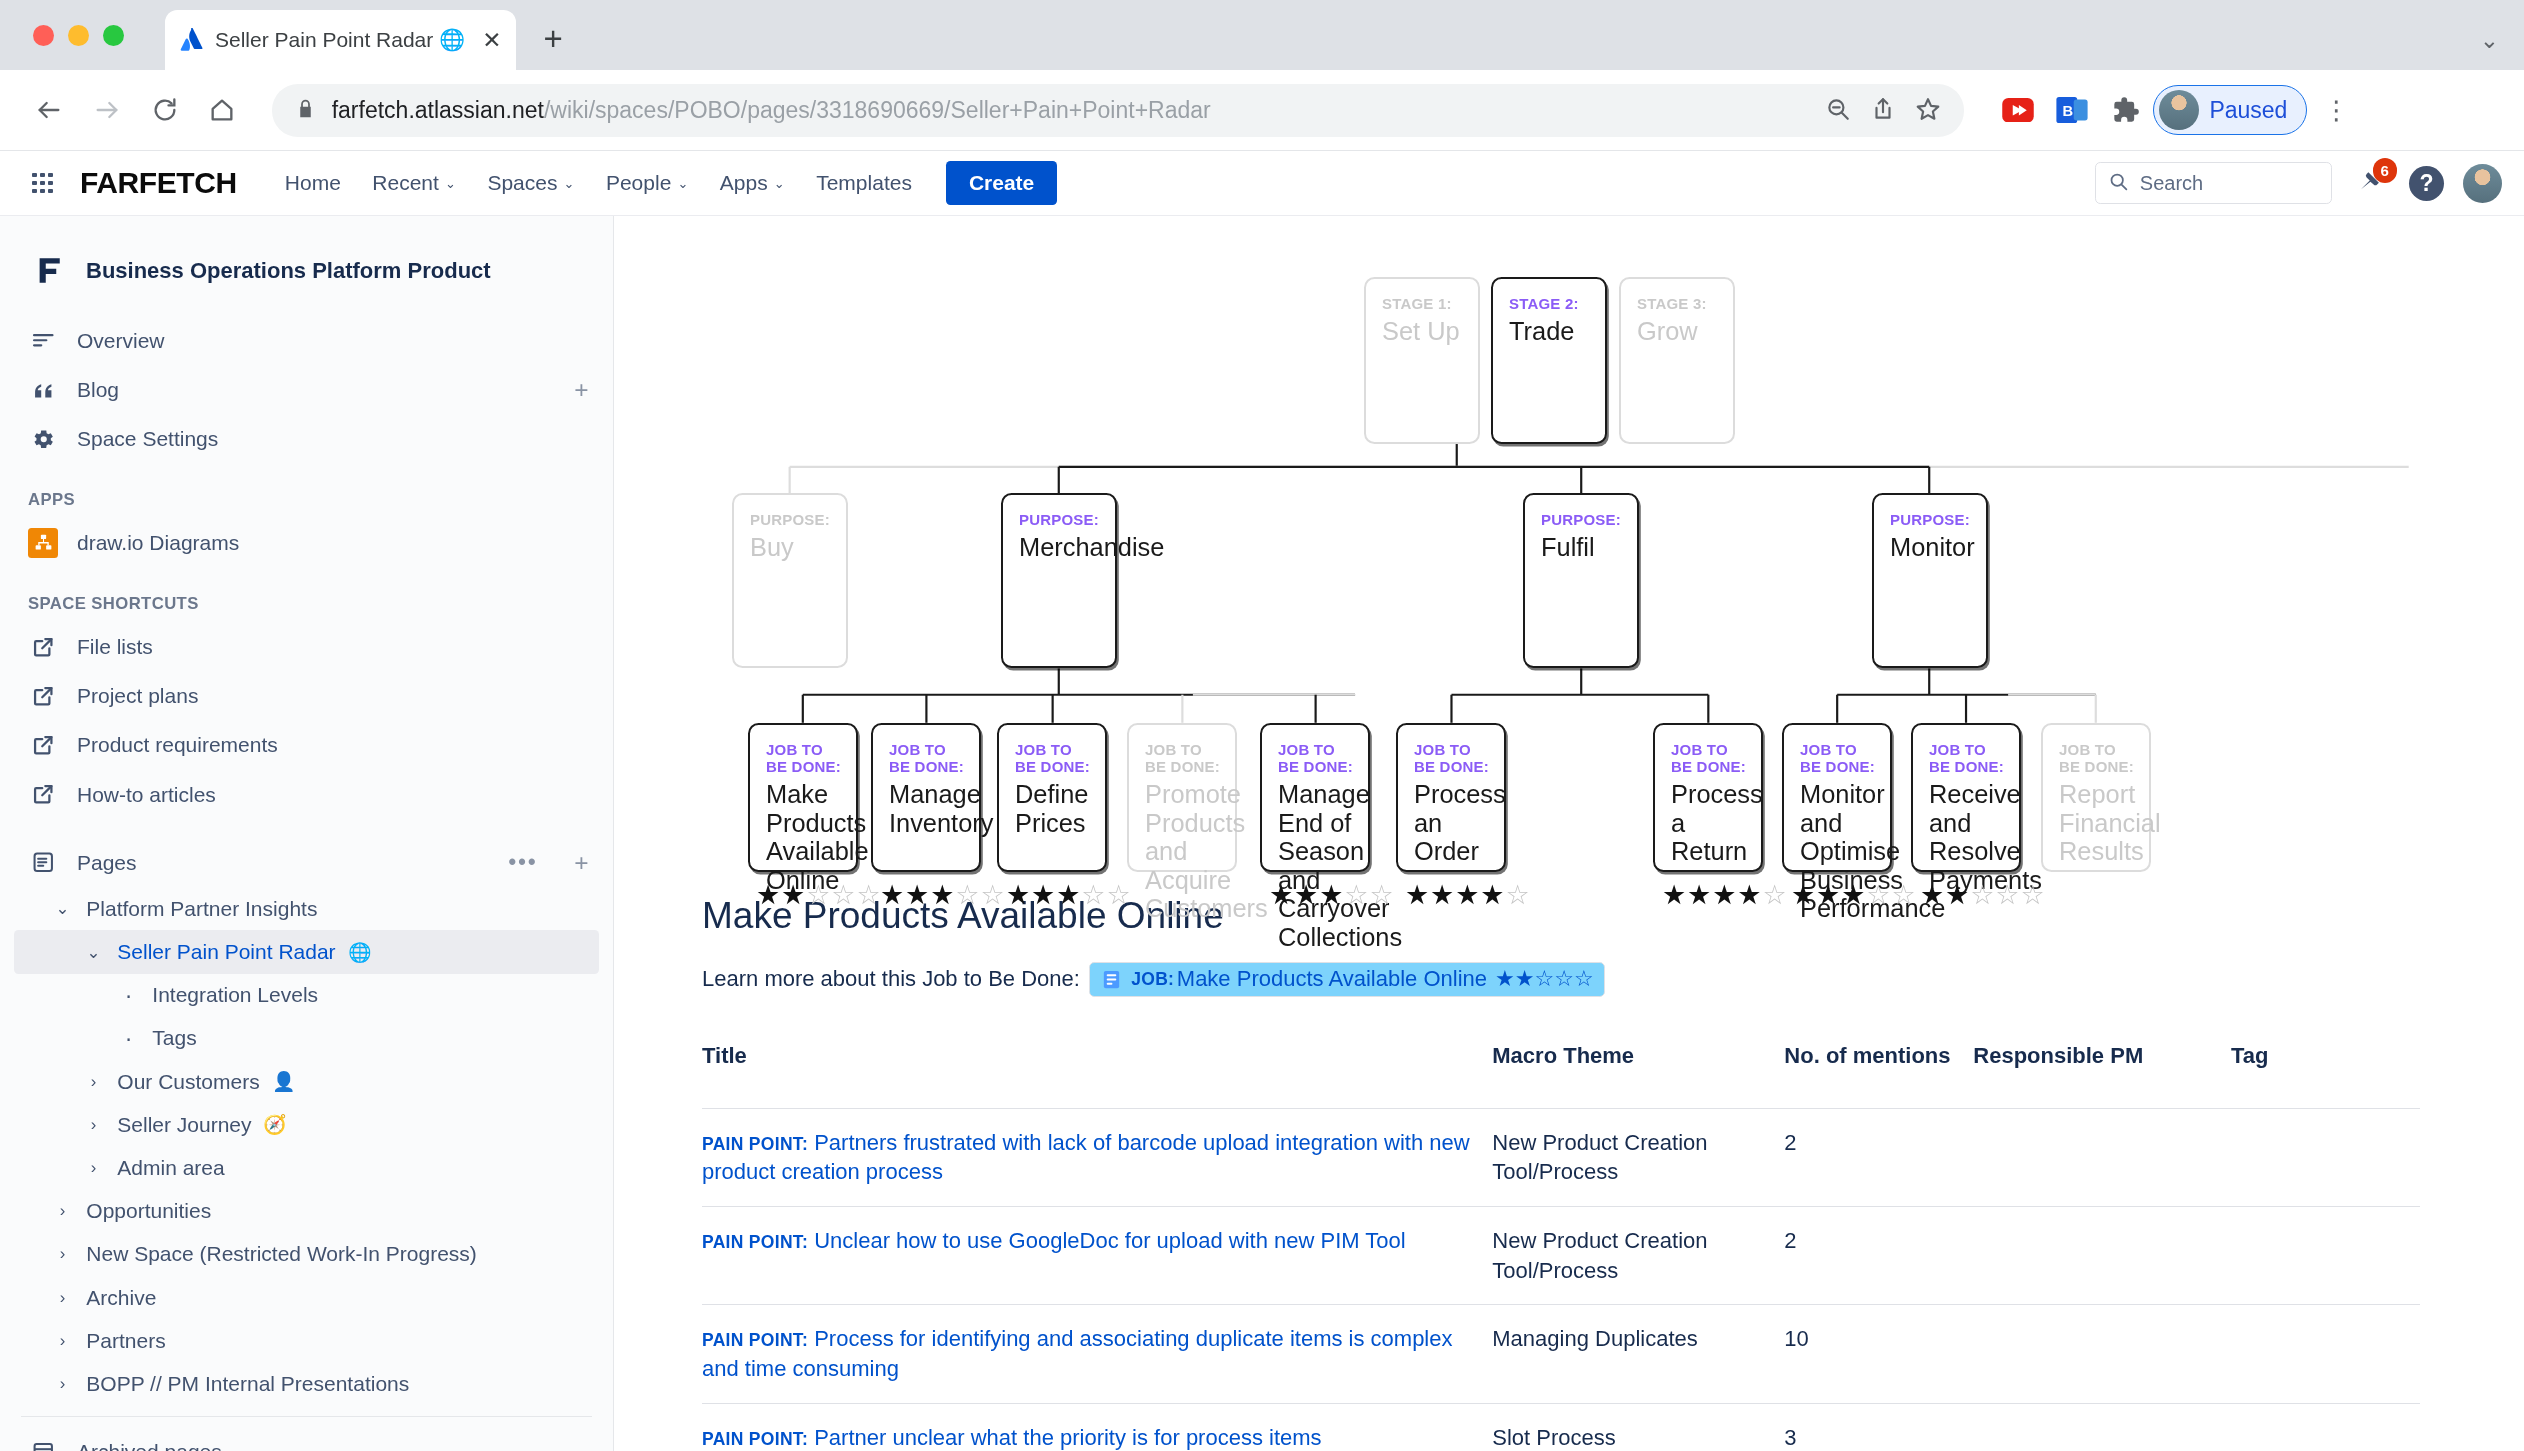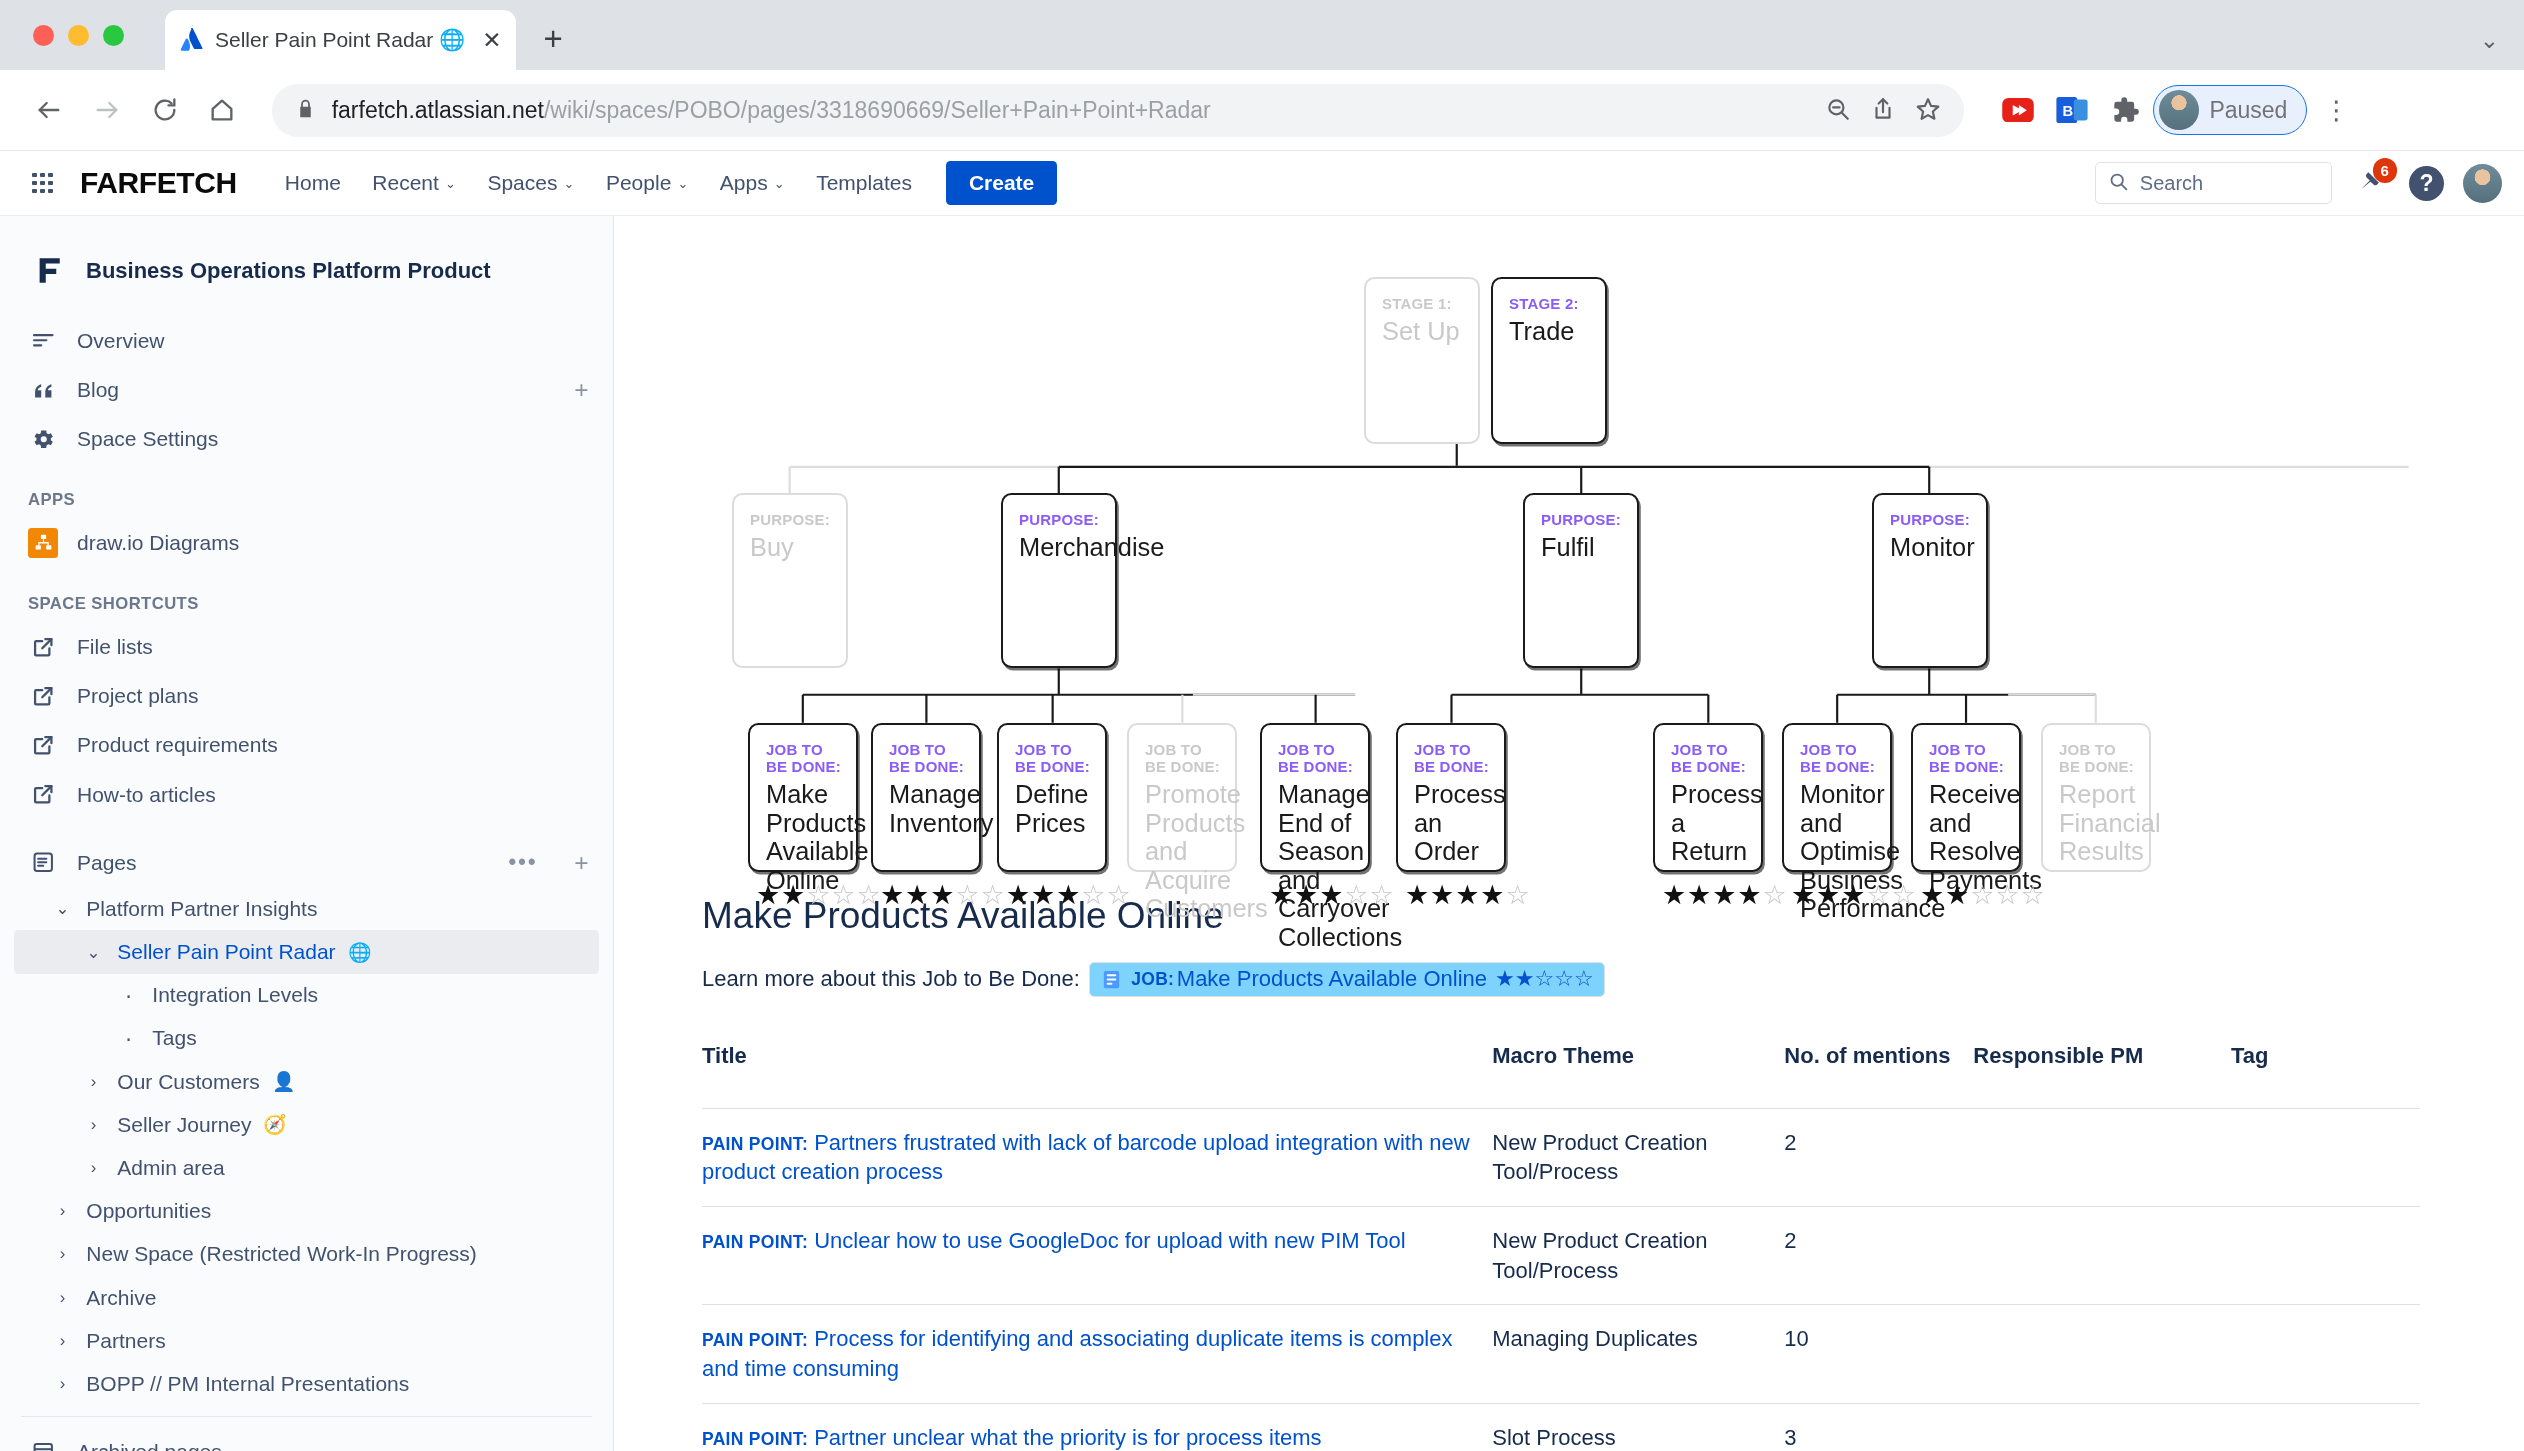--- a/index.html
+++ b/index.html
@@ -58,21 +58,21 @@
   .profile-pill {
     display: flex; align-items: center; gap: 10.5px; border: 1.8px solid #1a73e8;
     border-radius: 26px; padding: 4.4px 19px 4.4px 5.3px; background: #e8f0fe; cursor: pointer;
   }
   .profile-av {
     width: 40px; height: 40px; border-radius: 50%;
     background: radial-gradient(circle at 50% 32%, #e8c39e 0 22%, transparent 23%),
                 linear-gradient(#6e8c9a, #56707d);
     background-color: #9fb3bd; overflow: hidden;
   }
-  .profile-label { font-size: 23px; color: #737373; }
+  .profile-label { font-size: 23px; color: #1d4ed8; }
   .kebab { font-size: 26px; color: #5f6368; cursor: pointer; letter-spacing: 0; margin-left: 7px; }
 
   
   .conf { flex: 1; display: flex; flex-direction: column; background: #fff; min-height: 0; }
   .conf-header {
     height: 65px; flex: 0 0 65px; background: #fff; border-bottom: 0.9px solid #ebecf0;
     display: flex; align-items: center; padding: 0 23px; gap: 4px;
   }
   .app-switcher { width: 39px; height: 39px; display: flex; align-items: center; justify-content: center; cursor: pointer; }
   .grid9 { display: grid; grid-template-columns: repeat(3, 4.4px); grid-gap: 3.5px; }
@@ -597,20 +597,24 @@
               <path d="M1590 498 L1590 530" stroke="#ddd" stroke-width="2.5" fill="none"></path>
             </svg>
 
             <div class="dbox muted" style="left:662px; top:19px; width:116px; height:167px;">
               <div class="kicker">STAGE 1:</div>
               <div class="dtitle">Set Up</div>
             </div>
             <div class="dbox" style="left:789px; top:19px; width:116px; height:167px;">
               <div class="kicker">STAGE 2:</div>
               <div class="dtitle">Trade</div>
+            </div>
+            <div class="dbox muted" style="left:917px; top:19px; width:116px; height:167px;">
+              <div class="kicker">STAGE 3:</div>
+              <div class="dtitle">Grow</div>
             </div>
 
             <div class="dbox muted" style="left:30px; top:235px; width:116px; height:175px;">
               <div class="kicker">PURPOSE:</div>
               <div class="dtitle">Buy</div>
             </div>
             <div class="dbox" style="left:299px; top:235px; width:116px; height:175px;">
               <div class="kicker">PURPOSE:</div>
               <div class="dtitle">Merchandise</div>
             </div>

